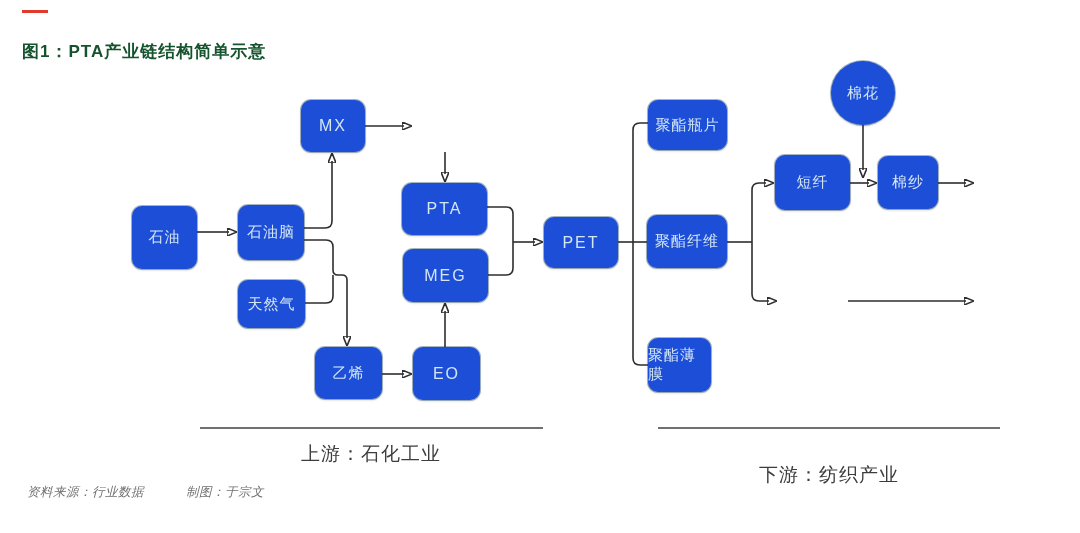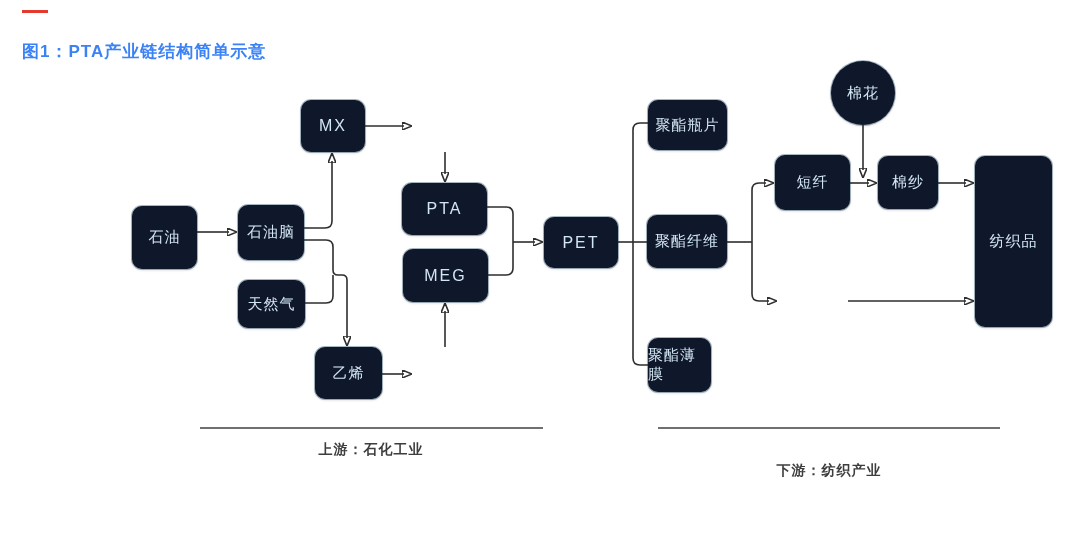--- a/index.html
+++ b/index.html
@@ -3,35 +3,35 @@
 <meta charset="utf-8">
 <style>
   html,body{margin:0;padding:0;background:#ffffff;}
   .stage{
     position:relative;width:1080px;height:533px;background:#ffffff;
     font-family:"Liberation Sans","DejaVu Sans",sans-serif;overflow:hidden;
   }
   .accent-bar{position:absolute;left:22px;top:10px;width:26px;height:3px;background:#e23b2e;}
   .fig-title{
     position:absolute;left:22px;top:40px;font-size:17px;font-weight:bold;
-    color:#3b82f6;letter-spacing:1px;
+    color:#14532d;letter-spacing:1px;
   }
   .connectors{position:absolute;left:0;top:0;width:1080px;height:533px;}
   .connectors path{fill:none;stroke:#2e2e2e;stroke-width:1.6;stroke-linejoin:round;stroke-linecap:butt;}
   .connectors path.bracket{stroke:#404040;stroke-width:1.4;}
   .node{
-    position:absolute;background:#0f172a;border-radius:10px;
+    position:absolute;background:#1d4ed8;border-radius:10px;
     box-shadow:0 0 0 1px rgba(12,56,88,.35), 0 1px 3px rgba(0,0,0,.18);
     display:flex;align-items:center;justify-content:center;
     color:#d3e6f3;font-size:15px;letter-spacing:1px;
   }
   .node.circle{border-radius:50%;}
   .node.latin{font-size:16px;letter-spacing:2px;justify-content:center;}
   .group-label{
-    position:absolute;transform:translateX(-50%);font-size:14px;font-weight:bold;
+    position:absolute;transform:translateX(-50%);font-size:19px;font-weight:normal;
     color:#3d3d3d;letter-spacing:1px;white-space:nowrap;
   }
   .footer{
     position:absolute;left:27px;top:484px;font-size:12.5px;font-style:italic;
     color:#707070;letter-spacing:.5px;
   }
   .footer .credit{margin-left:42px;}
 </style>
 </head>
 <body>
@@ -102,42 +102,45 @@
     </div>
   <div class="node latin" style="left:402px;top:183px;width:85px;height:52px">
       <span>PTA</span>
     </div>
   <div class="node latin" style="left:403px;top:249px;width:85px;height:53px">
       <span>MEG</span>
     </div>
   <div class="node" style="left:315px;top:347px;width:67px;height:52px">
       <span>乙烯</span>
     </div>
+  <div class="node latin" style="left:413px;top:347px;width:67px;height:53px">
+      <span>EO</span>
+    </div>
   <div class="node" style="left:648px;top:100px;width:79px;height:50px">
       <span>聚酯瓶片</span>
     </div>
   <div class="node latin" style="left:544px;top:217px;width:74px;height:51px">
       <span>PET</span>
     </div>
   <div class="node" style="left:647px;top:215px;width:80px;height:53px">
       <span>聚酯纤维</span>
     </div>
   <div class="node" style="left:648px;top:338px;width:63px;height:54px">
       <span>聚酯薄膜</span>
     </div>
   <div class="node" style="left:775px;top:155px;width:75px;height:55px">
       <span>短纤</span>
     </div>
   <div class="node" style="left:878px;top:156px;width:60px;height:53px">
       <span>棉纱</span>
     </div>
-  <div class="node" style="left:975px;top:156px;width:77px;height:171px">
-      <span>纺织品</span>
-    </div>
   <div class="node circle" style="left:831px;top:61px;width:64px;height:64px">
       <span>棉花</span>
     </div>
 
   <div class="group-label" style="left:371px;top:441px">上游：石化工业</div>
   <div class="group-label" style="left:829px;top:462px">下游：纺织产业</div>
 
+  <div class="footer">
+    <span class="source">资料来源：行业数据</span><span class="credit">制图：于宗文</span>
+  </div>
 
 </div>
 
 </body></html>

